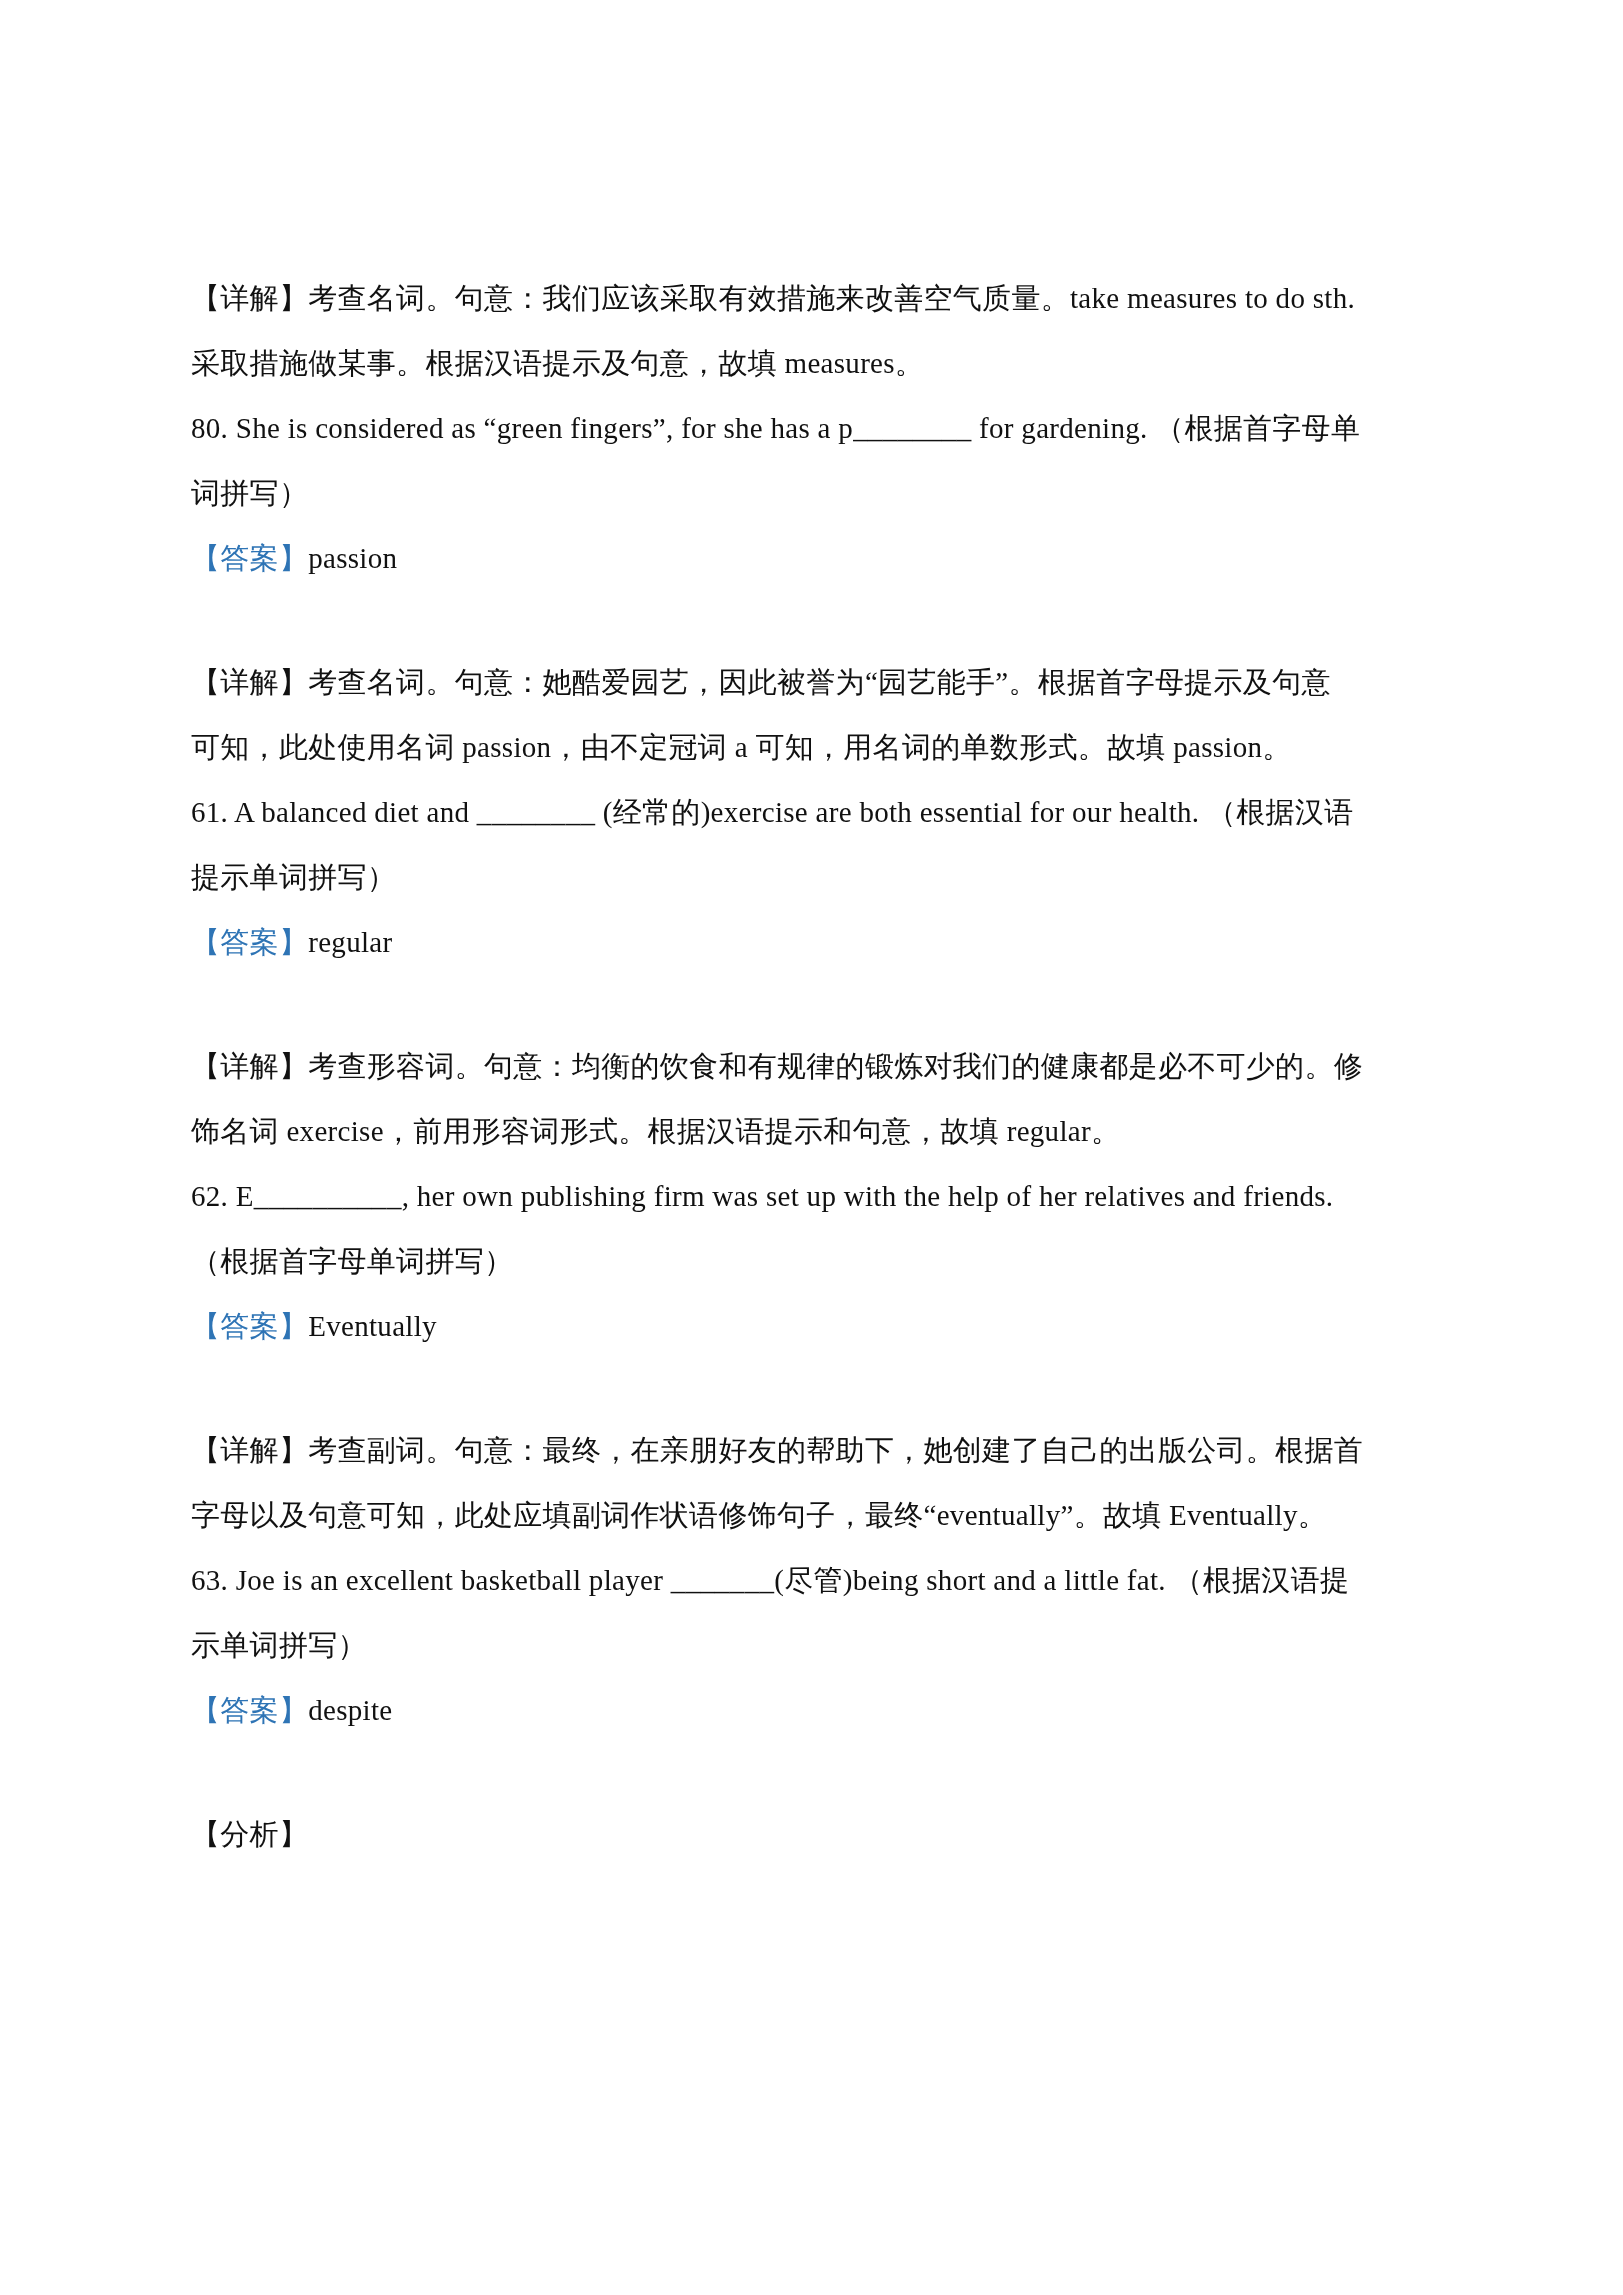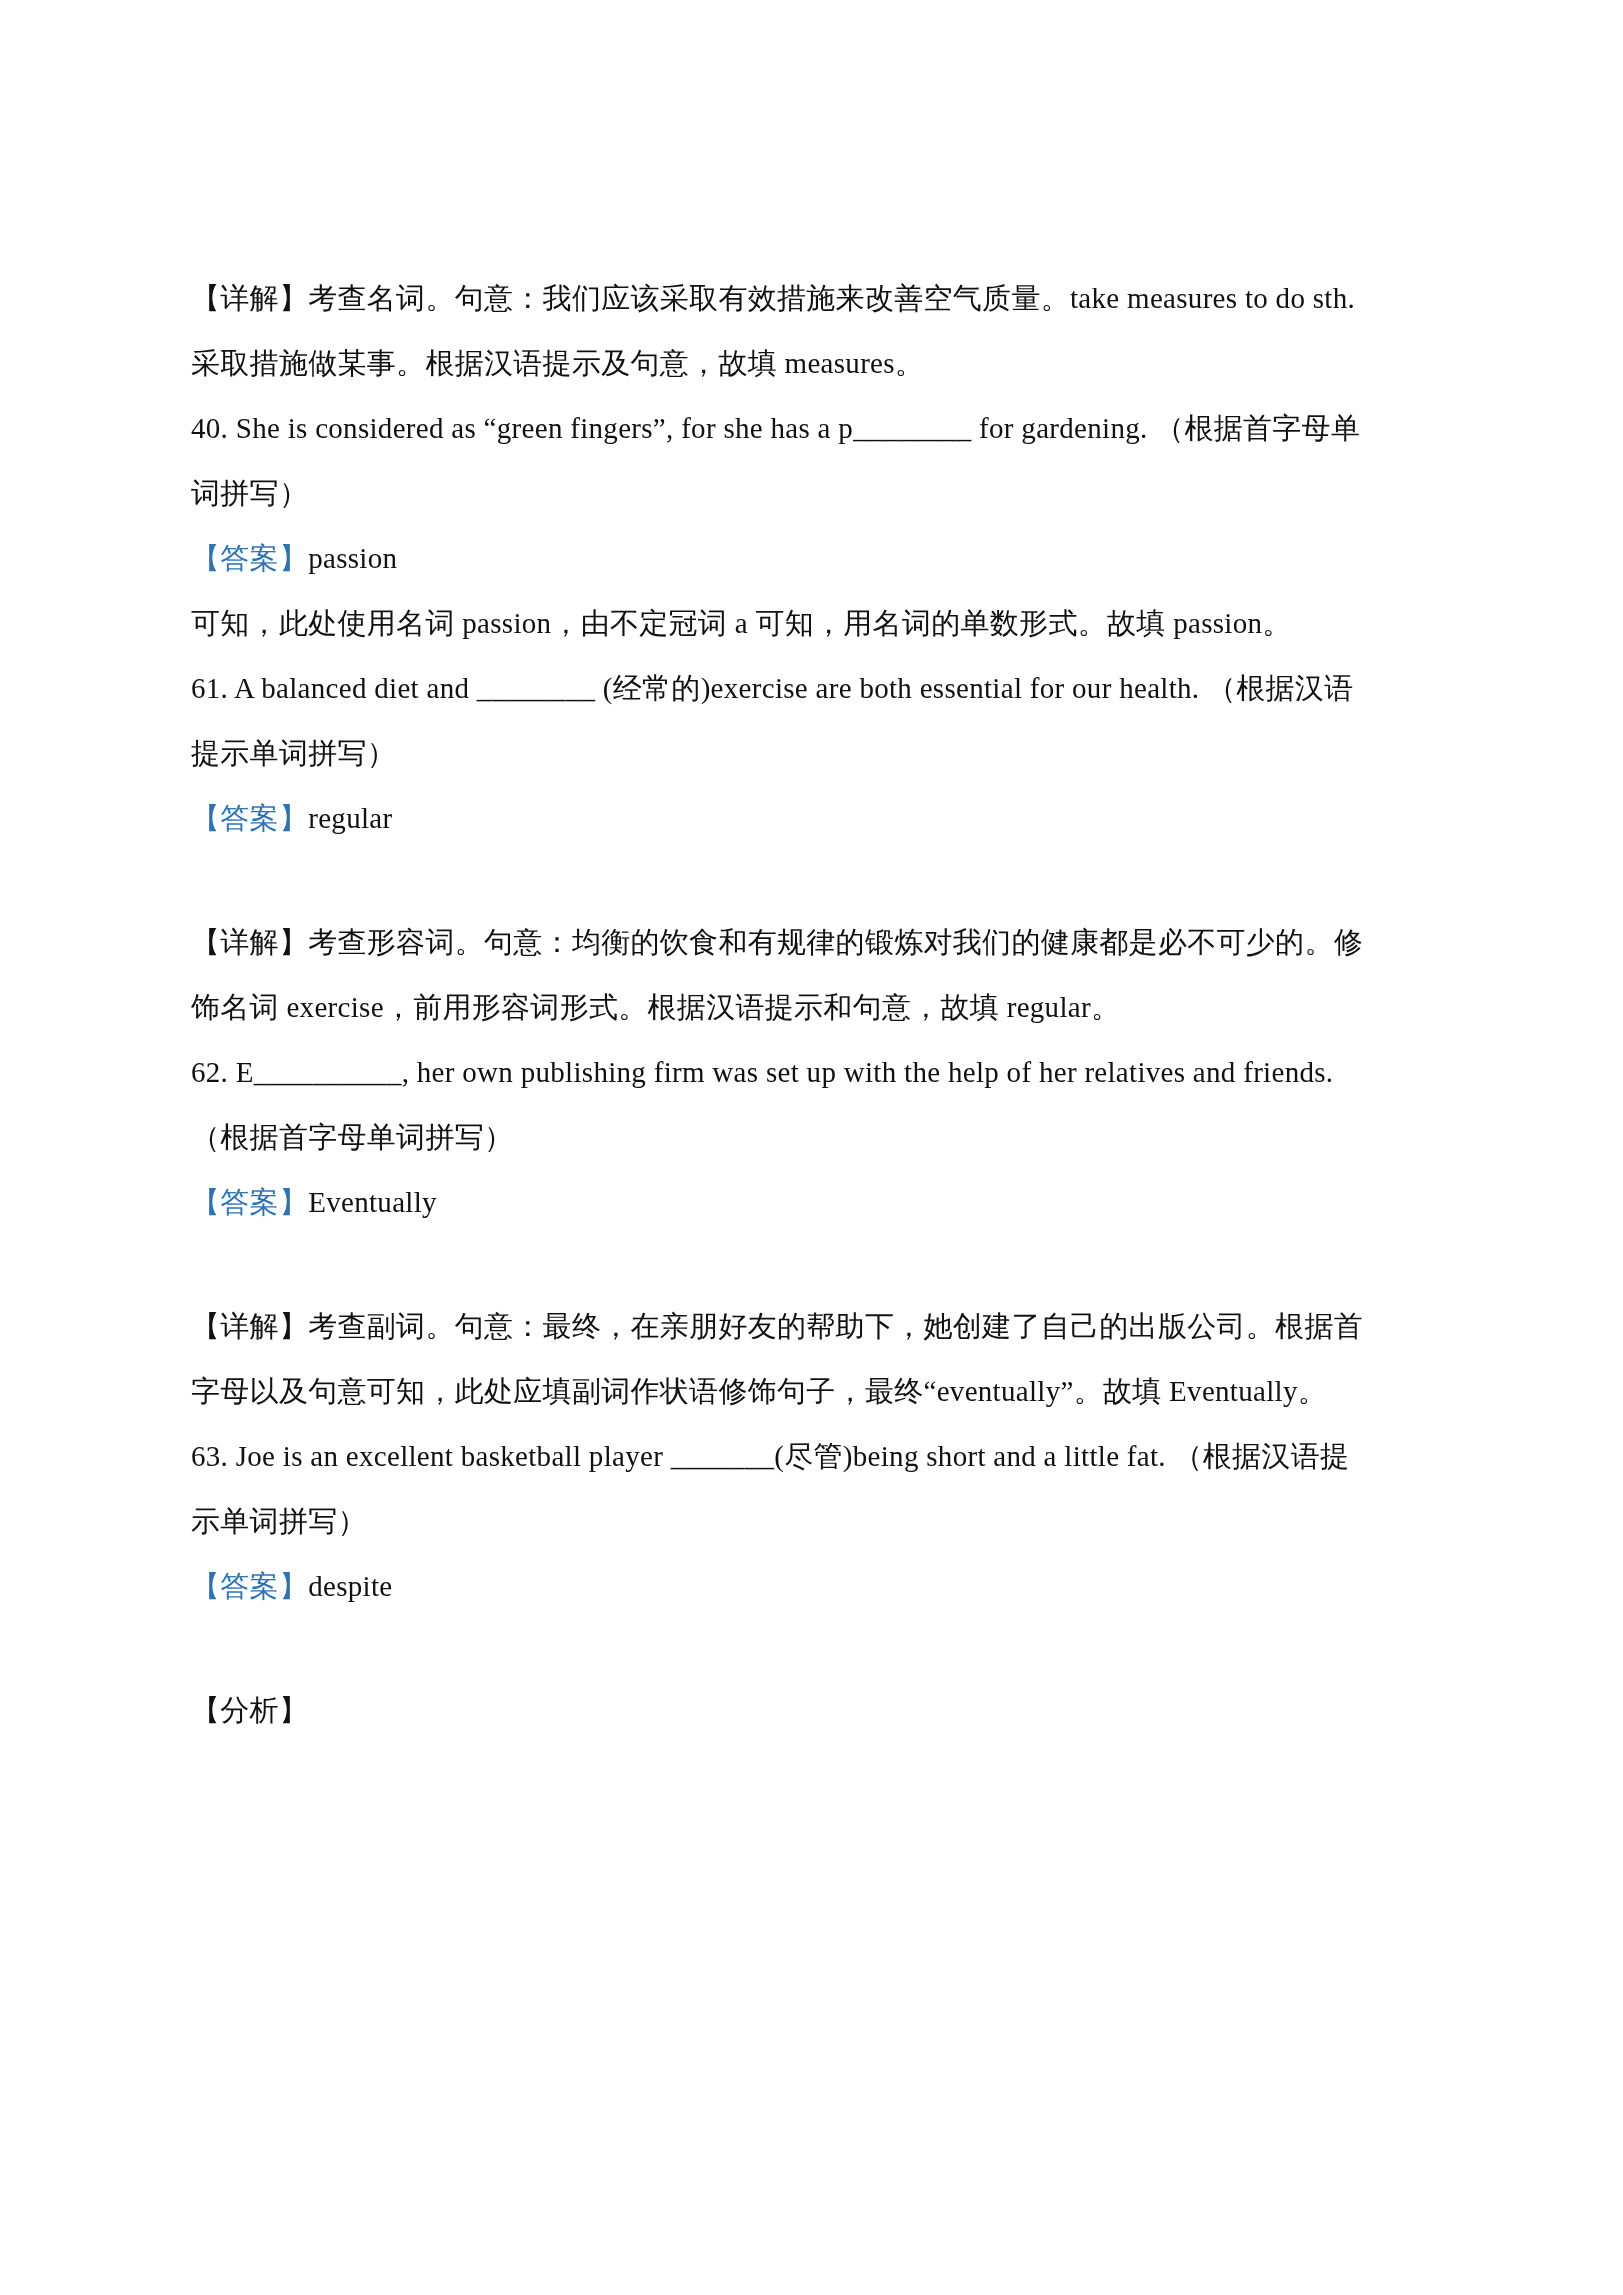--- a/index.html
+++ b/index.html
@@ -42,23 +42,24 @@
   .seg-answer { color: var(--answer-blue, #2E74B5); }
   .seg-label { color: #111111; }
 </style>
 </head>
 <body>
 
 <div class="page">
   <div class="doc" id="doc">
       <div class="line"><span class="seg-label">【详解】</span><span class="seg-body">考查名词。句意：我们应该采取有效措施来改善空气质量。take measures to do sth.</span></div>
       <div class="line"><span class="seg-body">采取措施做某事。根据汉语提示及句意，故填 measures。</span></div>
-      <div class="line"><span class="seg-body">40. She is considered as “green fingers”, for she has a p________ for gardening. （根据首字母单</span></div>
+      <div class="line"><span class="seg-body">80. She is considered as “green fingers”, for she has a p________ for gardening. （根据首字母单</span></div>
       <div class="line"><span class="seg-body">词拼写）</span></div>
       <div class="line"><span class="seg-answer">【答案】</span><span class="seg-body">passion</span></div>
+      <div class="line gap"><span class="seg-label">【详解】</span><span class="seg-body">考查名词。句意：她酷爱园艺，因此被誉为“园艺能手”。根据首字母提示及句意</span></div>
       <div class="line"><span class="seg-body">可知，此处使用名词 passion，由不定冠词 a 可知，用名词的单数形式。故填 passion。</span></div>
       <div class="line"><span class="seg-body">61. A balanced diet and ________ (经常的)exercise are both essential for our health. （根据汉语</span></div>
       <div class="line"><span class="seg-body">提示单词拼写）</span></div>
       <div class="line"><span class="seg-answer">【答案】</span><span class="seg-body">regular</span></div>
       <div class="line gap"><span class="seg-label">【详解】</span><span class="seg-body">考查形容词。句意：均衡的饮食和有规律的锻炼对我们的健康都是必不可少的。修</span></div>
       <div class="line"><span class="seg-body">饰名词 exercise，前用形容词形式。根据汉语提示和句意，故填 regular。</span></div>
       <div class="line"><span class="seg-body">62. E__________, her own publishing firm was set up with the help of her relatives and friends.</span></div>
       <div class="line"><span class="seg-body">（根据首字母单词拼写）</span></div>
       <div class="line"><span class="seg-answer">【答案】</span><span class="seg-body">Eventually</span></div>
       <div class="line gap"><span class="seg-label">【详解】</span><span class="seg-body">考查副词。句意：最终，在亲朋好友的帮助下，她创建了自己的出版公司。根据首</span></div>

